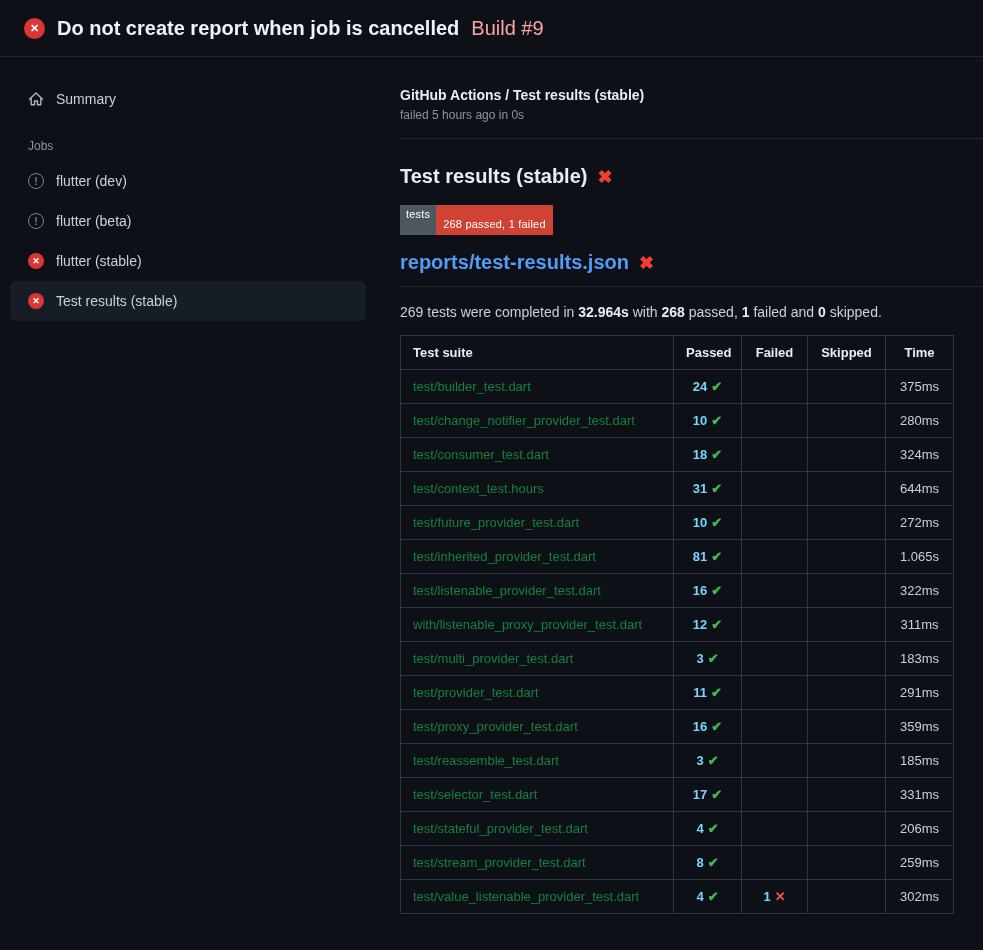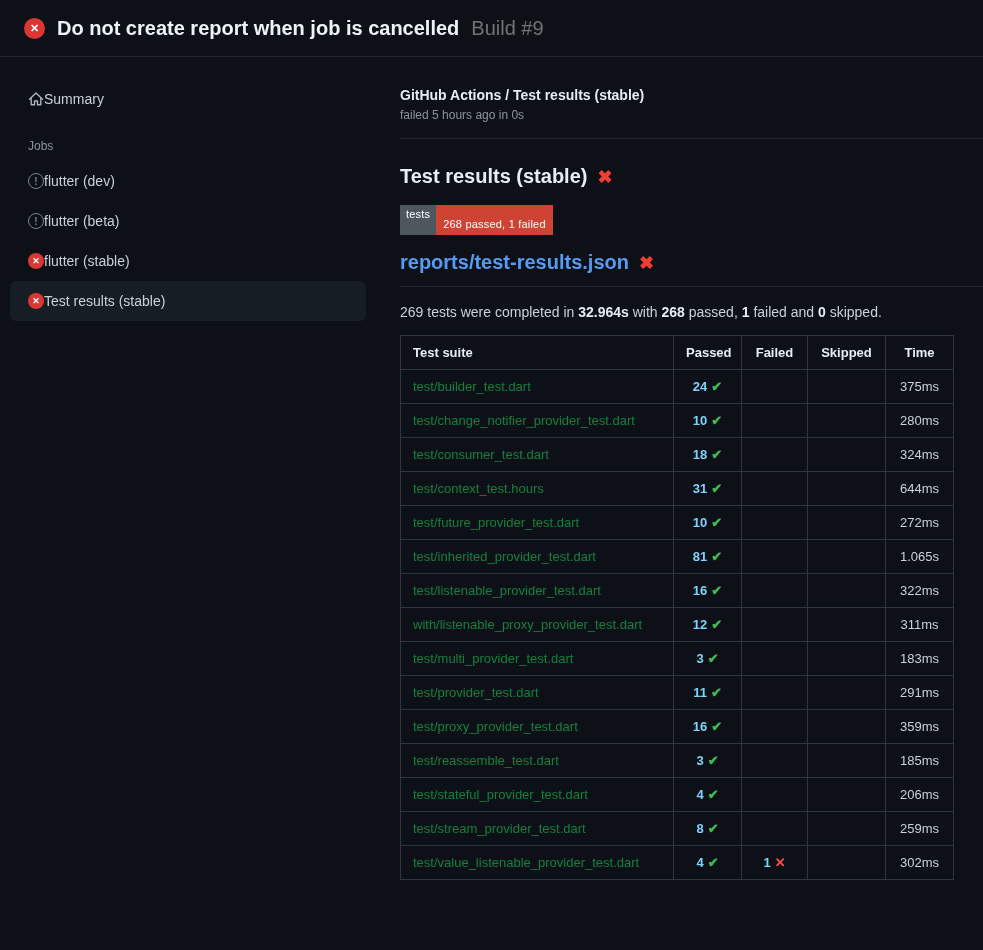--- a/index.html
+++ b/index.html
@@ -17,30 +17,30 @@
   }
   .circle-icon {
     border-radius:50%; display:inline-flex; align-items:center; justify-content:center; flex:none;
   }
   .circle-icon.failed { background:#da3633; color:#ffffff; font-weight:700; }
   .circle-icon.neutral { border:1.5px solid #768390; color:#768390; font-weight:700; }
   .circle-icon.lg { width:21px; height:21px; font-size:11px; }
   .circle-icon.sm { width:16px; height:16px; font-size:9px; }
   .circle-icon.neutral.sm { font-size:10px; }
   .header .title { font-size:20px; font-weight:700; color:#eef3f8; white-space:nowrap; }
-  .header .build { font-size:20px; font-weight:400; color:#737373; white-space:nowrap; }
+  .header .build { font-size:20px; font-weight:400; color:#fca5a5; white-space:nowrap; }
 
   
   .layout { display:flex; height:893px; }
   .sidebar { width:376px; flex:none; padding-top:22px; }
   .main { flex:1; padding:30px 0 0 24px; }
 
   
   .side-item {
-    height:40px; display:flex; align-items:center; gap:0;
+    height:40px; display:flex; align-items:center; gap:12px;
     margin:0 10px; padding:0 10px 0 18px; border-radius:6px;
     font-size:14px; color:#c9d1d9; cursor:pointer; user-select:none;
   }
   .side-item.selected { background:#171d25; }
   .jobs-label { font-size:12px; color:#8b949e; padding:20px 0 8px 28px; }
   .home-icon-svg { width:16px; height:16px; flex:none; display:block; }
 
   
   .breadcrumb { font-size:14px; font-weight:700; color:#e6edf3; }
   .meta { font-size:12px; color:#8b949e; margin-top:5px; }
@@ -260,20 +260,27 @@
   </tr>
 
   <tr>
     <td class="cell-suite"><a>test/reassemble_test.dart</a></td>
     <td class="cell-num cell-passed"><span class="val">3</span><span class="check">✔</span></td>
     <td class="cell-num cell-failed"><span class="val"></span></td>
     <td class="cell-num cell-skipped"><span class="val"></span></td>
     <td class="cell-num cell-time">185ms</td>
   </tr>
 
+  <tr>
+    <td class="cell-suite"><a>test/selector_test.dart</a></td>
+    <td class="cell-num cell-passed"><span class="val">17</span><span class="check">✔</span></td>
+    <td class="cell-num cell-failed"><span class="val"></span></td>
+    <td class="cell-num cell-skipped"><span class="val"></span></td>
+    <td class="cell-num cell-time">331ms</td>
+  </tr>
 
   <tr>
     <td class="cell-suite"><a>test/stateful_provider_test.dart</a></td>
     <td class="cell-num cell-passed"><span class="val">4</span><span class="check">✔</span></td>
     <td class="cell-num cell-failed"><span class="val"></span></td>
     <td class="cell-num cell-skipped"><span class="val"></span></td>
     <td class="cell-num cell-time">206ms</td>
   </tr>
 
   <tr>

